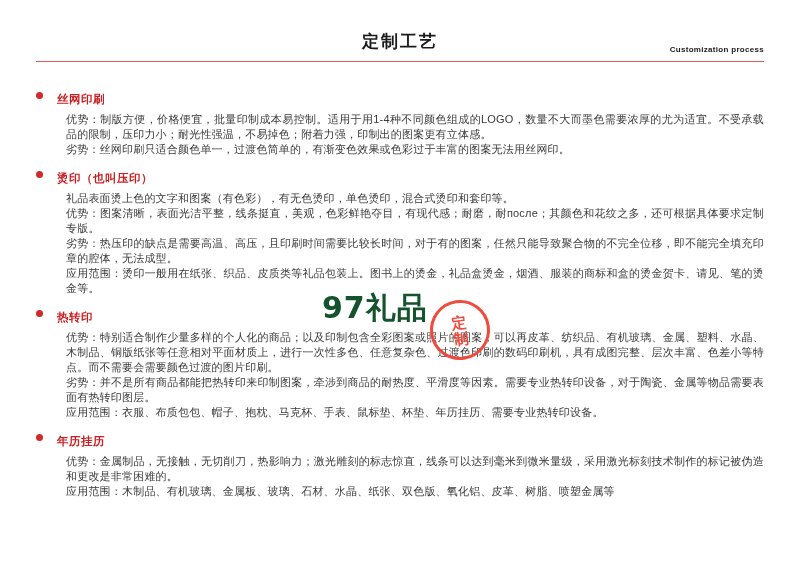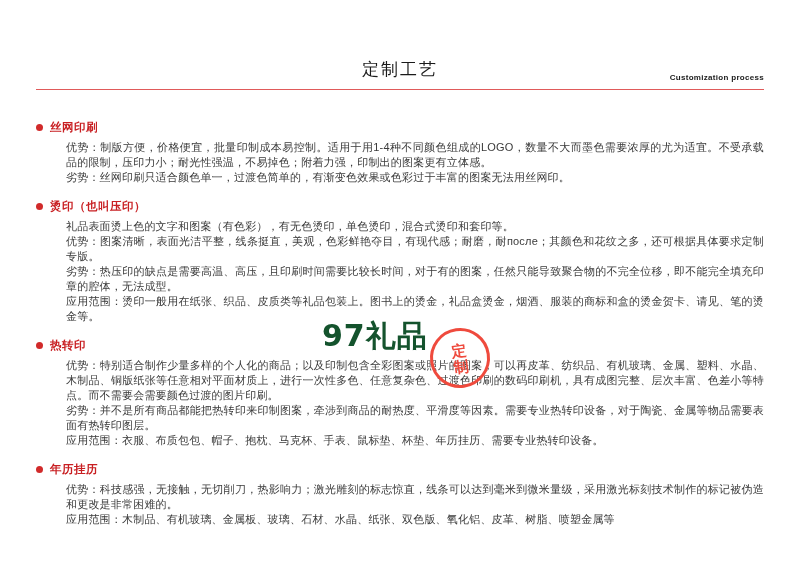--- a/index.html
+++ b/index.html
@@ -23,25 +23,24 @@
     padding: 0 36px;
   }
   
   .header {
     position: relative;
     height: 78px;
   }
   .main-title {
     text-align: center;
     font-size: 17px;
-    font-weight: normal;
+    font-weight: bold;
     color: #1a1a1a;
     letter-spacing: 2px;
     padding-top: 30px;
-    margin-top: 28px;
   }
   .sub-title {
     position: absolute;
     right: 0;
     top: 45px;
     font-size: 8px;
     font-weight: bold;
     color: #1a1a1a;
     letter-spacing: 0.3px;
     margin-left: 43px;
@@ -51,22 +50,21 @@
     background: #e05a5a;
     margin-top: 8px;
     width: 100%;
   }
   
   .section {
     margin-top: 14px;
   }
   .sec-head {
     display: flex;
-    align-items: center;
-    gap: 7px;
+    gap: 14px;
     margin-bottom: 5px;
   }
   .bullet {
     width: 7px;
     height: 7px;
     border-radius: 50%;
     background: #d12a2a;
     flex: 0 0 auto;
   }
   .sec-title {
@@ -159,21 +157,21 @@
     <div class="para">优势：特别适合制作少量多样的个人化的商品；以及印制包含全彩图案或照片的图案，可以再皮革、纺织品、有机玻璃、金属、塑料、水晶、木制品、铜版纸张等任意相对平面材质上，进行一次性多色、任意复杂色、过渡色印刷的数码印刷机，具有成图完整、层次丰富、色差小等特点。而不需要会需要颜色过渡的图片印刷。</div>
     <div class="para">劣势：并不是所有商品都能把热转印来印制图案，牵涉到商品的耐热度、平滑度等因素。需要专业热转印设备，对于陶瓷、金属等物品需要表面有热转印图层。</div>
     <div class="para">应用范围：衣服、布质包包、帽子、抱枕、马克杯、手表、鼠标垫、杯垫、年历挂历、需要专业热转印设备。</div>
   </div>
 
   <div class="section">
     <div class="sec-head">
       <span class="bullet"></span>
       <span class="sec-title">年历挂历</span>
     </div>
-    <div class="para">优势：科技感强，无接触，无切削刀，热影响力；激光雕刻的标志惊直，线条可以达到毫米到微米量级，采用激光标刻技术制作的标记被伪造和更改是非常困难的。</div>
+    <div class="para">优势：金属制品，无接触，无切削刀，热影响力；激光雕刻的标志惊直，线条可以达到毫米到微米量级，采用激光标刻技术制作的标记被伪造和更改是非常困难的。</div>
     <div class="para">应用范围：木制品、有机玻璃、金属板、玻璃、石材、水晶、纸张、双色版、氧化铝、皮革、树脂、喷塑金属等</div>
   </div>
 
   <div class="watermark">
     <div class="wm-text">97礼品</div>
     <div class="wm-stamp">
       <span>定</span><br>
       <span>制</span>
     </div>
   </div>

